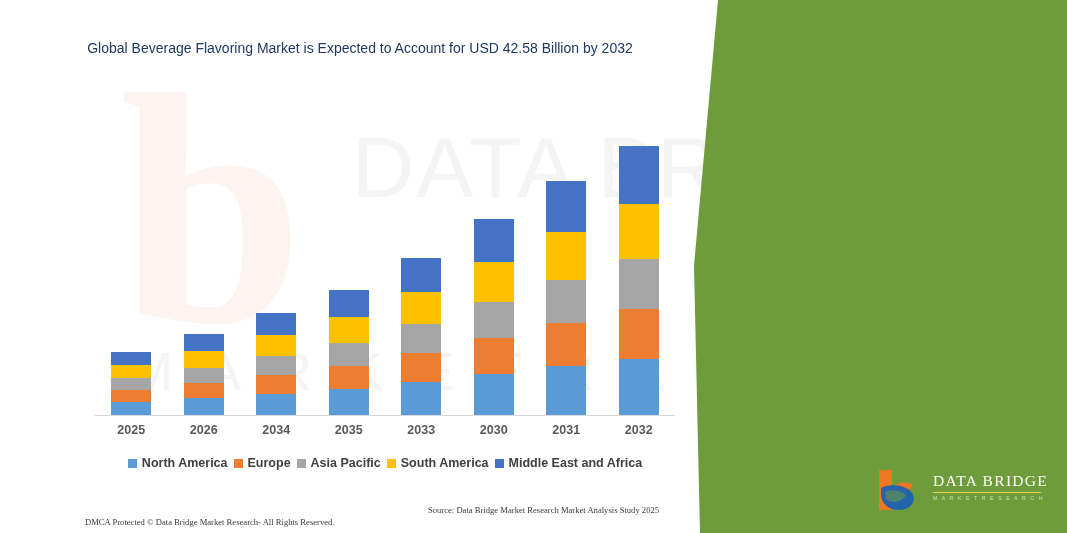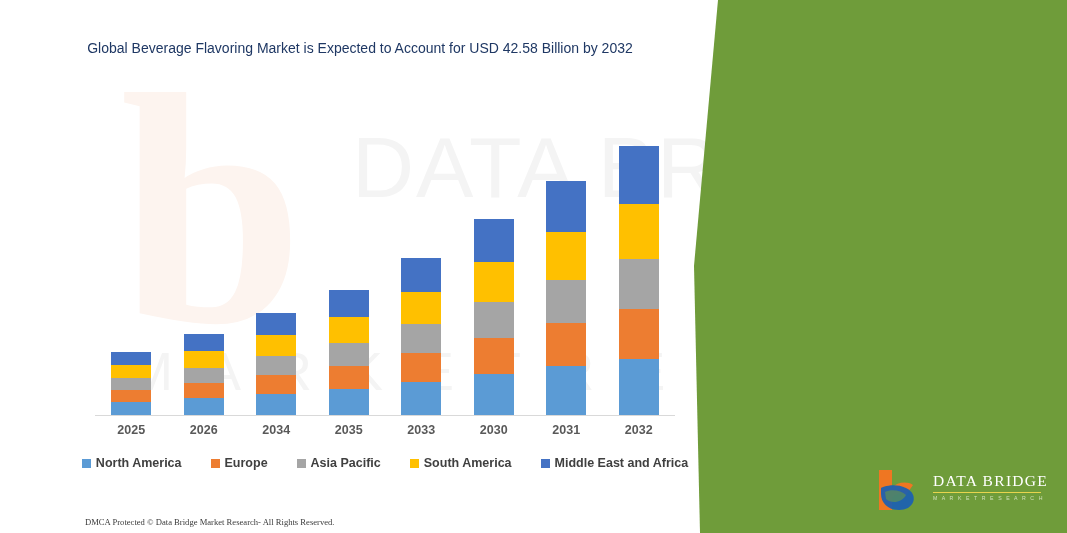--- a/index.html
+++ b/index.html
@@ -60,21 +60,21 @@
     position:absolute; left:95px; top:423px; width:580px;
     display:flex; justify-content:space-around;
   }
   .xaxis .xlab {
     width:40px; text-align:center;
     font-size:12.5px; font-weight:700; color:#595959;
   }
 
   .legend {
     position:absolute; left:95px; top:456px; width:580px;
-    display:flex; align-items:center; justify-content:center; gap:29px;
+    display:flex; align-items:center; justify-content:center; gap:6px;
     flex-wrap:nowrap;
   }
   .legend-item { display:flex; align-items:center; gap:5px; white-space:nowrap; }
   .legend-swatch { width:9px; height:9px; display:inline-block; }
   .legend-label { font-size:12.5px; font-weight:700; color:#404040; }
 
   .footer { position:absolute; left:0; top:505px; width:700px; height:20px; }
   .footer-left {
     position:absolute; left:85px; top:0;
     font-family:"Liberation Serif", serif; font-size:8.6px; color:#3a3a3a;margin-top:12px;
@@ -235,20 +235,21 @@
           <span class="legend-label">South America</span>
         </div>
         <div class="legend-item">
           <span class="legend-swatch" style="background: rgb(68, 114, 196);"></span>
           <span class="legend-label">Middle East and Africa</span>
         </div>
       </div>
 
     <div class="footer">
       <div class="footer-left">DMCA Protected © Data Bridge Market Research-  All Rights Reserved.</div>
+      <div class="footer-right">Source: Data Bridge Market Research  Market Analysis Study 2025</div>
     </div>
   </div>
 
   <div class="green-panel">
     <svg class="green-shape" viewBox="0 0 1067 533" preserveAspectRatio="none">
       <polygon points="718,0 1067,0 1067,533 700,533 694,266" fill="#6f9c3a"></polygon>
     </svg>
   </div>
 
   <div class="panel-content">

